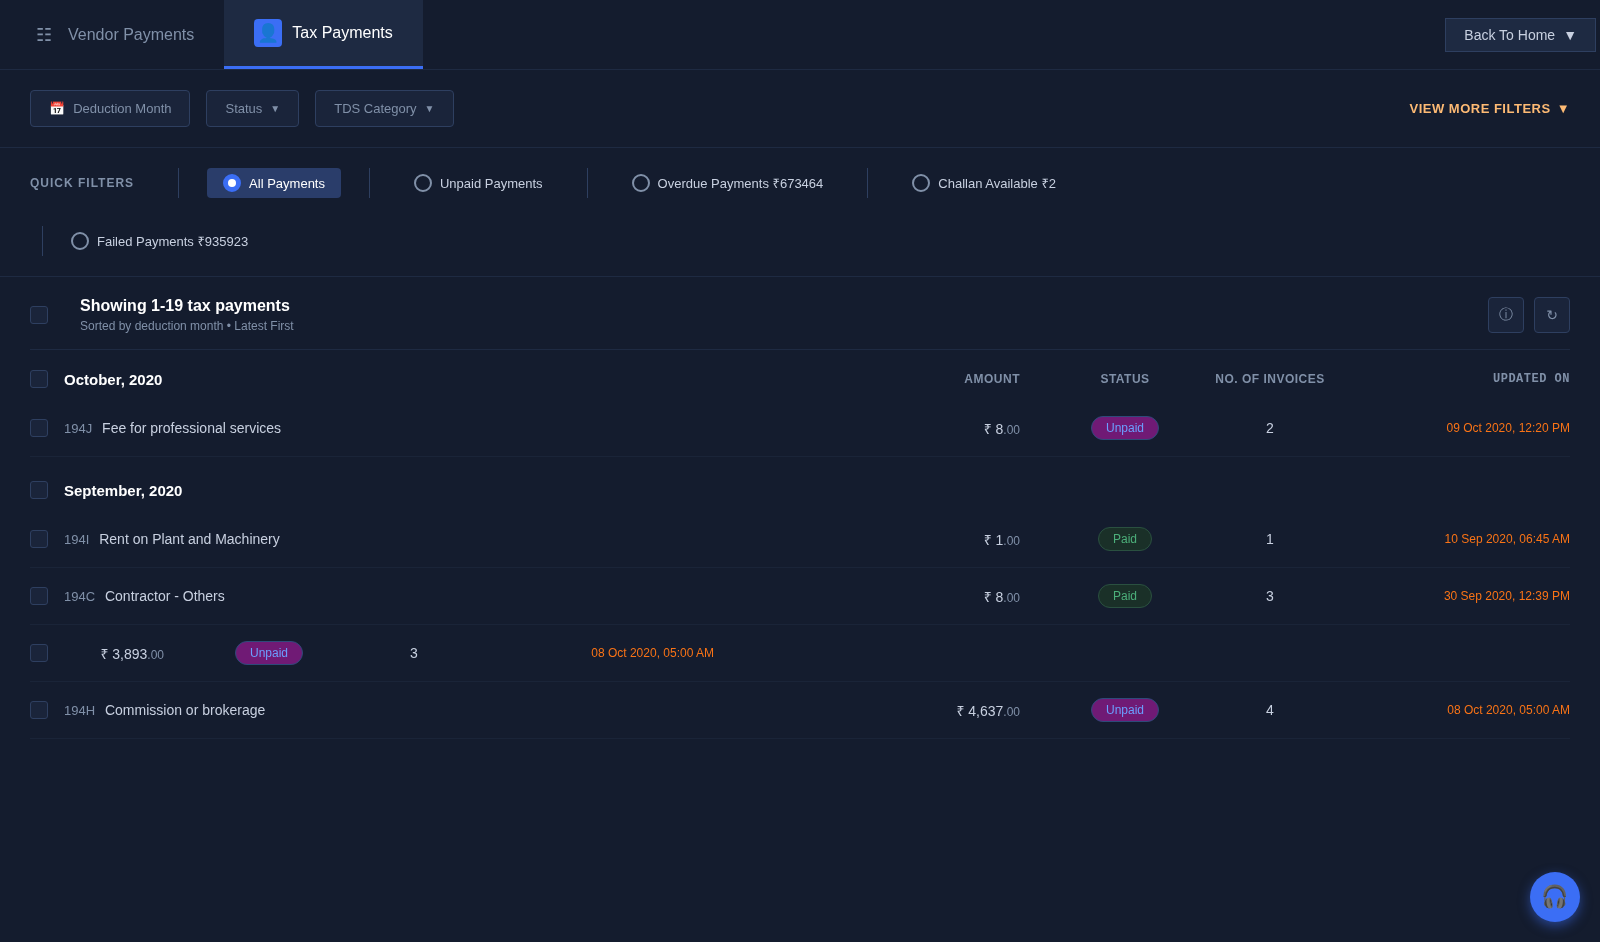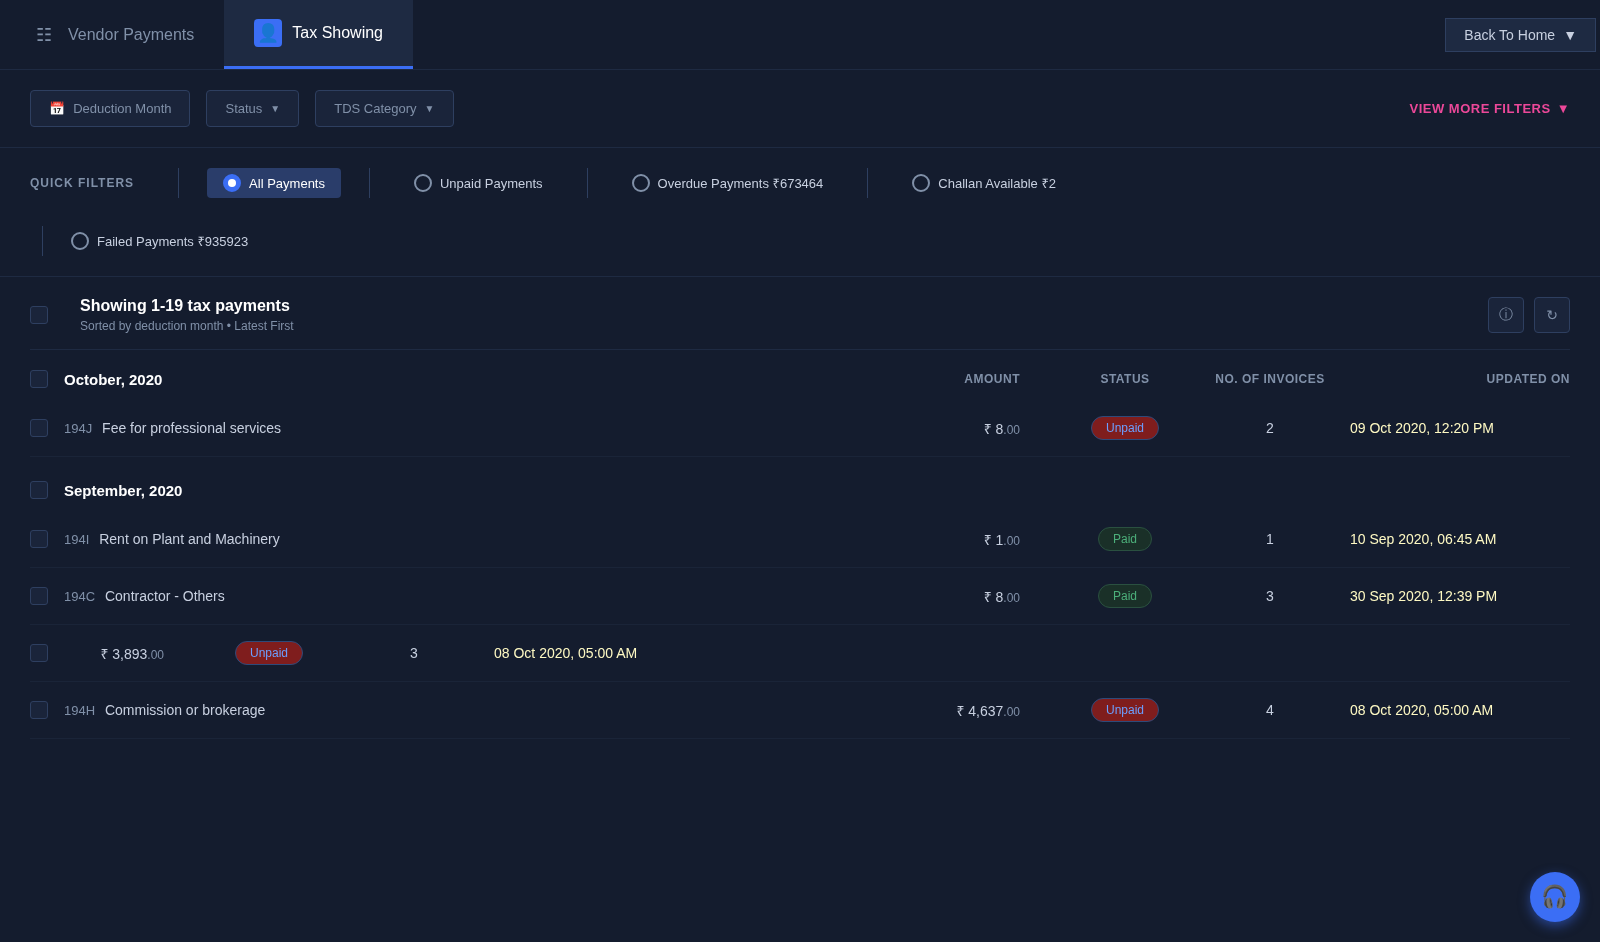--- a/index.html
+++ b/index.html
@@ -82,21 +82,21 @@
       display: flex;
       align-items: center;
       gap: 8px;
       font-size: 13px;
     }
     .filter-btn .chevron {
       font-size: 10px;
     }
     .view-more-filters {
       margin-left: auto;
-      color: #ec4899;
+      color: #fdba74;
       font-size: 13px;
       font-weight: 600;
       cursor: pointer;
       display: flex;
       align-items: center;
       gap: 6px;
       letter-spacing: 0.5px;
     }
 
     
@@ -258,39 +258,39 @@
     .amount-decimal { font-size: 12px; color: #8090a8; }
     .row-status { width: 130px; text-align: center; }
     .status-badge {
       display: inline-block;
       padding: 4px 14px;
       border-radius: 20px;
       font-size: 12px;
       font-weight: 500;
     }
     .status-unpaid {
-      background-color: #7f1d1d;
+      background-color: #701a75;
       color: #6b9fff;
       border: 1px solid #2e4a7a;
     }
     .status-paid {
       background-color: #1a3028;
       color: #4caf7a;
       border: 1px solid #2a5040;
     }
     .row-invoices {
       width: 160px;
       text-align: center;
       color: #c8d0e0;
     }
     .row-updated {
       width: 220px;
-      text-align: left;
-      color: #fef9c3;
-      font-size: 14px;
+      text-align: right;
+      color: #f97316;
+      font-size: 12px;
     }
 
     .help-icon {
       font-size: 14px;
     }
     .refresh-icon {
       font-size: 14px;
     }
 
     .fab {
@@ -313,21 +313,21 @@
 </head>
 <body>
 
 <nav class="top-nav">
   <div class="nav-tab">
     <div class="nav-tab-icon">☷</div>
     <span>Vendor Payments</span>
   </div>
   <div class="nav-tab active">
     <div class="nav-tab-icon">👤</div>
-    <span>Tax Showing</span>
+    <span>Tax Payments</span>
   </div>
   <button class="back-to-home">
     <span>Back To Home</span>
     <span>▼</span>
   </button>
 </nav>
 
 <div class="filter-bar">
   <button class="filter-btn">
     <span>📅</span>
@@ -401,21 +401,21 @@
     </div>
   </div>
 
   <div>
     <div class="section-header">
       <div class="section-checkbox"></div>
       <span class="section-month">October, 2020</span>
       <span class="col-amount" style="color:#8090a8;font-size:12px;font-weight:600;letter-spacing:0.5px;">AMOUNT</span>
       <span class="col-status" style="color:#8090a8;font-size:12px;font-weight:600;letter-spacing:0.5px;">STATUS</span>
       <span class="col-invoices" style="color:#8090a8;font-size:12px;font-weight:600;letter-spacing:0.5px;">NO. OF INVOICES</span>
-      <span class="col-updated" style="color:#8090a8;font-size:12px;font-weight:600;letter-spacing:0.5px;">UPDATED ON</span>
+      <span class="col-updated" style="color:#8090a8;font-size:12px;font-weight:600;letter-spacing:0.5px;font-family:Liberation Mono, monospace;">UPDATED ON</span>
     </div>
     <div class="table-row">
       <div class="row-checkbox"></div>
       <div class="row-desc">
         <span class="row-code">194J</span>
         <span>Fee for professional services</span>
       </div>
       <div class="row-amount">
         <span class="amount-main">₹ 8</span><span class="amount-decimal">.00</span>
       </div>

